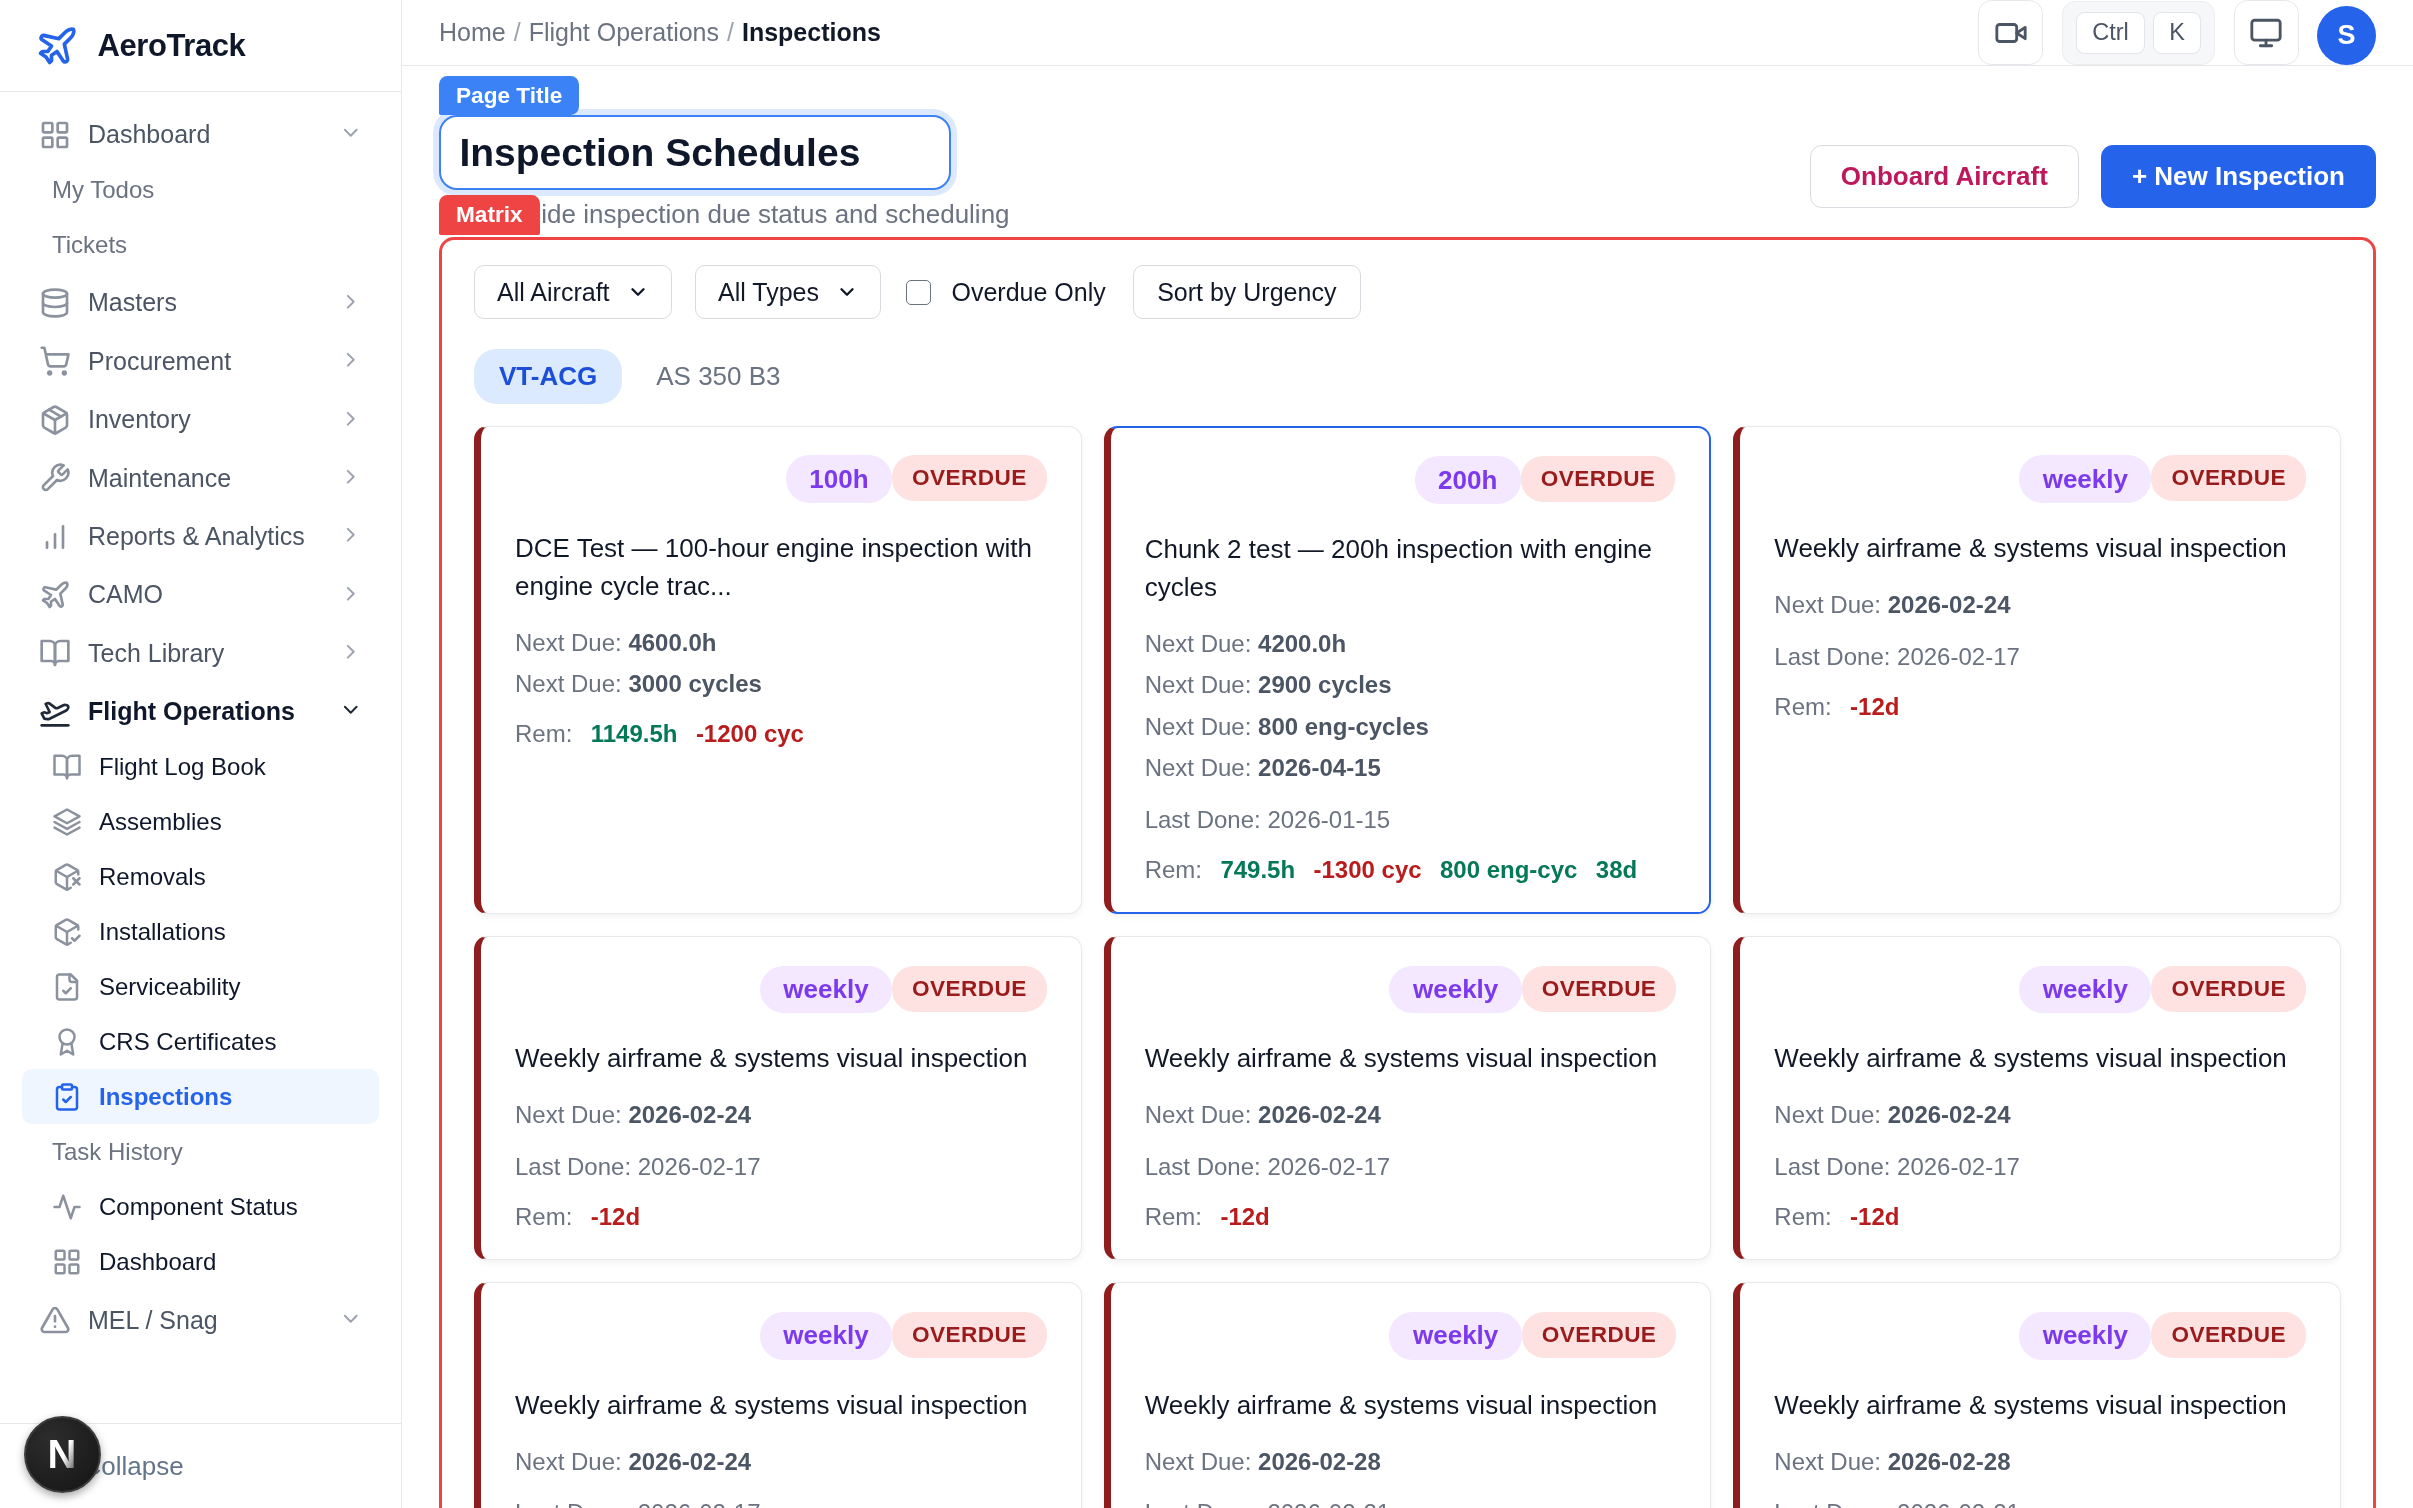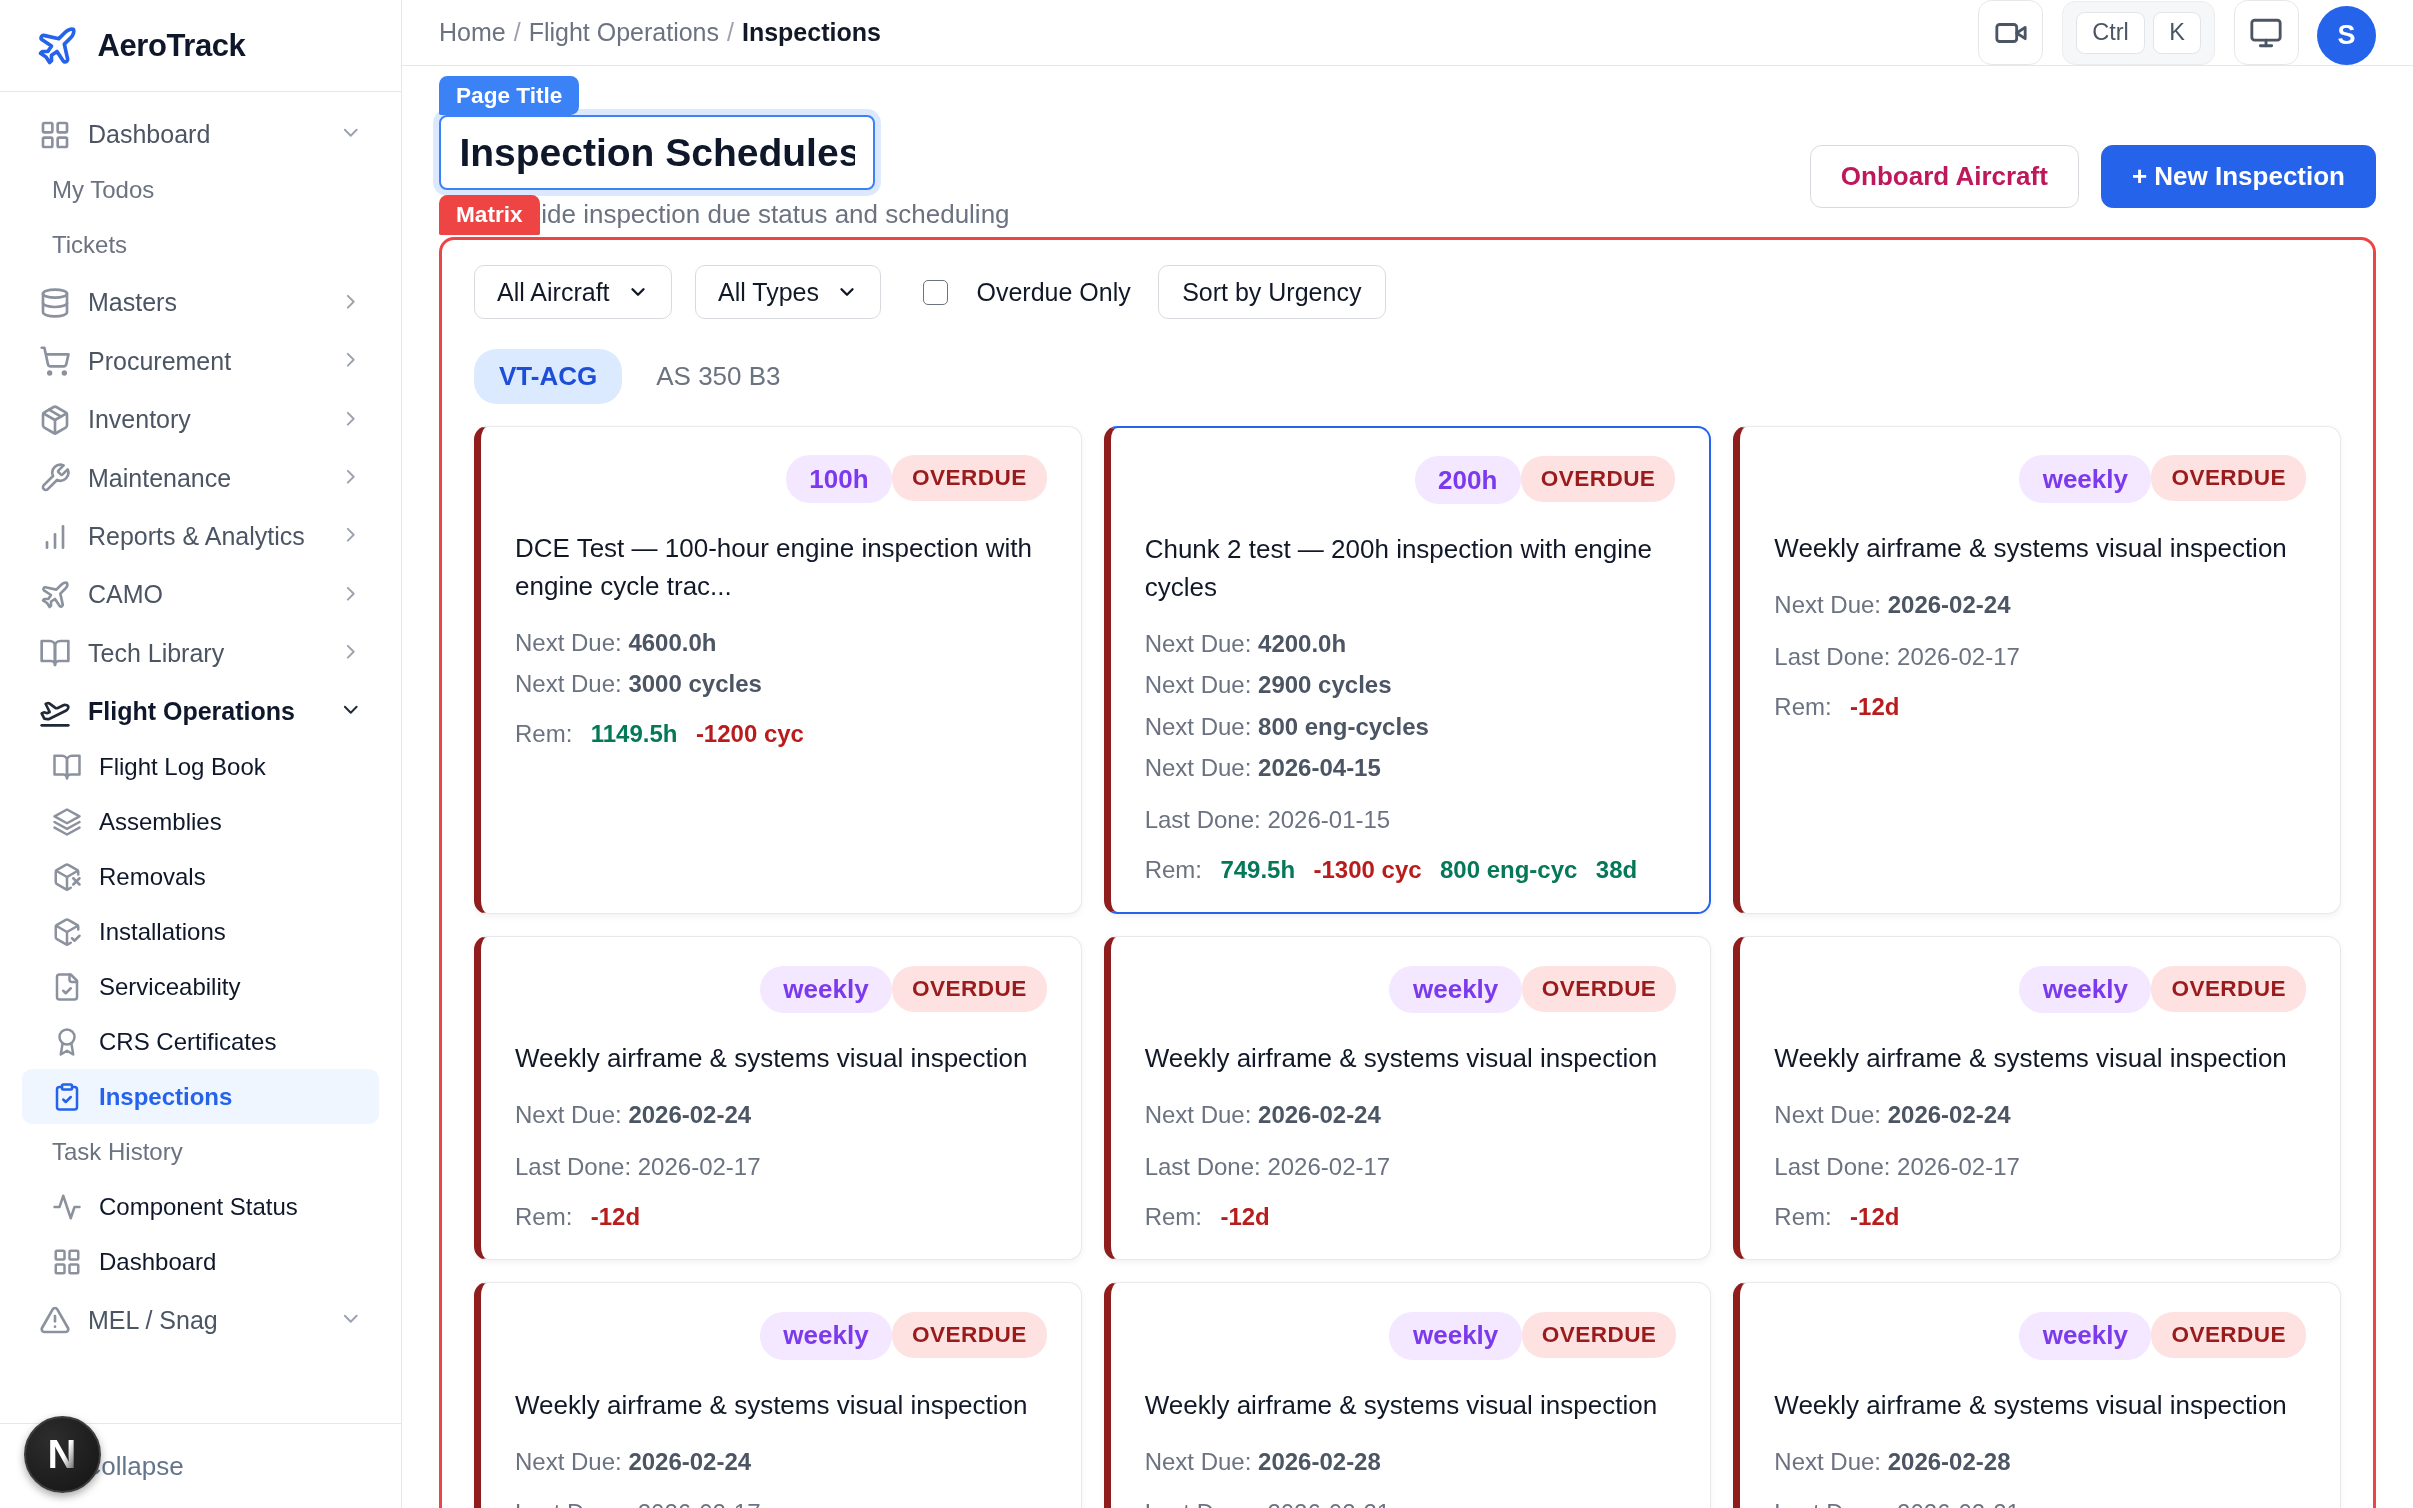--- a/index.html
+++ b/index.html
@@ -62,40 +62,40 @@
   .avatar { width:59px; height:59px; border-radius:50%; background:#2563eb; color:#fff;
             display:flex; align-items:center; justify-content:center; font-size:27px; font-weight:700;
             cursor:pointer; }
 
   .content { flex:1; padding:0 37px; position:relative; }
 
   .overlay-badge { display:inline-block; color:#fff; font-size:22.6px; font-weight:700;
                    padding:6.7px 17px; border-radius:8.4px 8.4px 8.4px 1.7px; position:relative; z-index:5; }
   .badge-blue { background:#3b82f6; margin-top:10px; }
   .badge-red  { background:#ef4444; border-radius:8.4px 8.4px 1.7px 1.7px; }
-  .title-input { display:block; border:2.5px solid #3b82f6; border-radius:8px; background:#fff;
-                 width:436px; padding:13.4px 18.4px; font-size:39px; font-weight:600; color:#0f172a;
+  .title-input { display:block; border:2.5px solid #3b82f6; border-radius:18px; background:#fff;
+                 width:512px; padding:13.4px 18.4px; font-size:39px; font-weight:600; color:#0f172a;
                  font-family:"Liberation Sans",sans-serif; outline:none;
                  box-shadow:0 0 0 5.9px rgba(59,130,246,.18); position:relative; z-index:4; }
   .subtitle-row { display:flex; align-items:center; margin-top:5px; position:relative; z-index:6; }
   .subtitle { font-size:26px; color:#6b7280; margin-left:1.7px; }
   .header-buttons { position:absolute; top:79px; right:37px; display:flex; gap:22px; }
   .btn { font-size:26px; font-weight:600; border-radius:11.7px; padding:15px 30px; cursor:pointer;
          white-space:nowrap; }
   .btn-outline { background:#fff; border:1.7px solid #d7dade; color:#be185d; }
   .btn-primary { background:#2563eb; border:1.7px solid #2563eb; color:#fff; }
 
   .matrix-box { margin-top:2.5px; border:3.4px solid #ef4444; border-radius:15px; padding:25px 32px 34px 32px;
                 background:#fff; }
   .filters { display:flex; align-items:center; gap:23.5px; }
   .select { display:flex; align-items:center; gap:17px; border:1.7px solid #d7dade; border-radius:10px;
             padding:11.7px 22px; font-size:25px; color:#111827; cursor:pointer; background:#fff; }
   .select svg { width:22px; height:22px; stroke:#111827; }
-  .check-wrap { display:flex; align-items:center; gap:29px; font-size:25px; color:#111827;
-                margin-left:18px; cursor:pointer; }
+  .check-wrap { display:flex; align-items:center; gap:21px; font-size:25px; color:#111827;
+                margin-left:1px; cursor:pointer; }
   .checkbox { width:25px; height:25px; border:1.7px solid #6b7280; border-radius:5px; background:#fff; }
   .btn-sort { border:1.7px solid #d7dade; border-radius:10px; padding:11.7px 23.5px; font-size:25px;
               color:#111827; background:#fff; cursor:pointer; margin-left:3.4px; }
 
   .tabs { display:flex; align-items:center; gap:34px; margin-top:30px; }
   .tab-active { background:#dbeafe; color:#1d4ed8; font-weight:700; font-size:26px;
                 padding:11.7px 25px; border-radius:22.6px; cursor:pointer; }
   .tab-muted { color:#6b7280; font-size:26px; cursor:pointer; }
 
   .grid { margin-top:22px; display:grid; grid-template-columns:repeat(3,1fr); gap:22px; }

